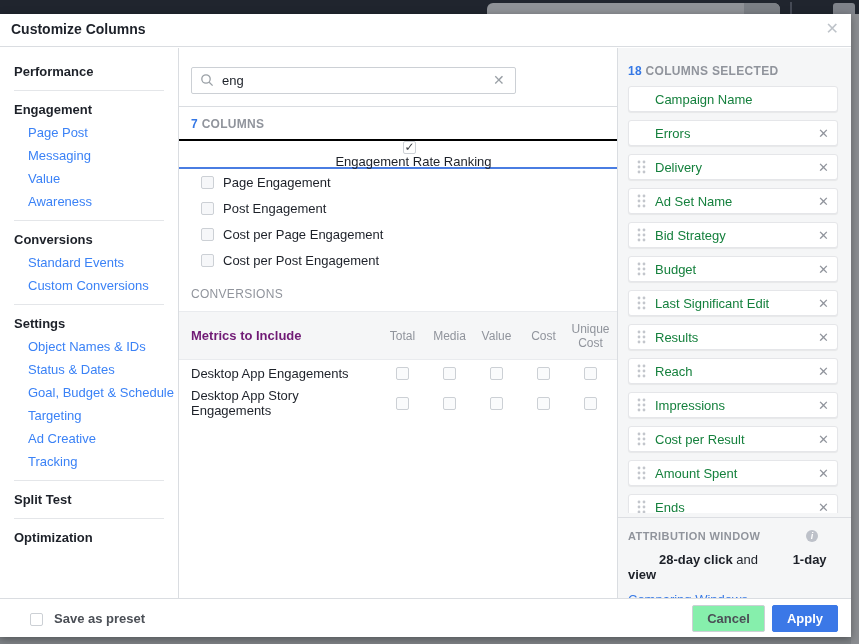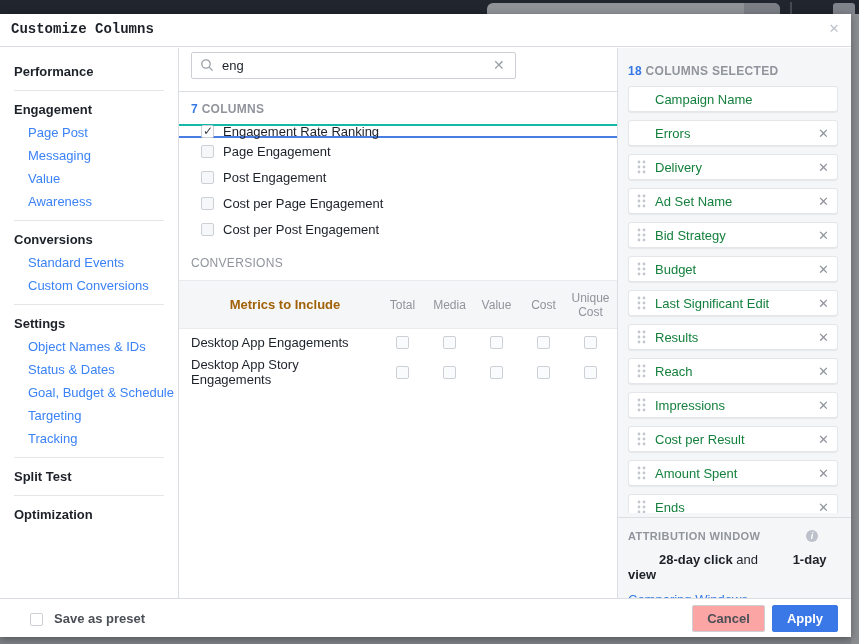--- a/index.html
+++ b/index.html
@@ -13,50 +13,50 @@
   .topbar-search-cap { position:absolute; right:0; top:0; width:36px; height:11px; background:#7b7f85; border-radius:0 6px 0 0; }
   .topbar-divider { position:absolute; left:790px; top:2px; width:2px; height:12px; background:#454a55; }
   .topbar-pill { position:absolute; left:833px; top:3px; width:22px; height:11px; background:#7f838a; border-radius:3px 3px 0 0; }
 
   
   .behind-right { position:absolute; right:0; top:14px; width:8px; height:630px; background:#8b8d91; }
   .behind-bottom { position:absolute; left:0; top:637px; width:851px; height:7px; background:#7e8286; }
 
   
   .modal { position:absolute; left:0; top:14px; width:851px; height:623px; background:#fff; box-shadow:0 2px 8px rgba(0,0,0,.35); }
-  .modal-header { position:absolute; left:0; top:0; width:100%; height:33px; border-bottom:1px solid #dadde1; background:#fff;font-family:Liberation Mono, monospace; }
+  .modal-header { position:absolute; left:0; top:0; width:100%; height:33px; border-bottom:1px solid #dadde1; background:#fff; }
   .modal-title { position:absolute; left:11px; top:7px; font-size:14px; font-weight:bold; color:#1d2129; }
   .modal-close { position:absolute; right:12px; top:5px; font-size:16px; color:#bec3c9; cursor:pointer; line-height:20px; }
 
   
   .sidebar { position:absolute; left:0; top:34px; width:178px; height:564px; background:#fff; padding-top:12px; }
   .side-group-label { padding:5px 0 5px 14px; font-size:13px; font-weight:bold; color:#1d2129; line-height:13px; cursor:pointer; }
   .side-item { padding:5px 0 5px 28px; font-size:13px; color:#3b82f6; line-height:13px; cursor:pointer; }
   .side-divider { height:1px; background:#e4e6e9; margin:7px 14px 7px 14px; }
 
   
   .middle { position:absolute; left:178px; top:34px; width:440px; height:564px; background:#fff; border-left:1px solid #dadde1; border-right:1px solid #dadde1; }
-  .search-wrap { margin:4px 12px 0 12px; position:relative; }
+  .search-wrap { margin:19px 12px 0 12px; position:relative; }
   .search-input { width:325px; height:27px; border:1px solid #ccd0d5; border-radius:2px; padding:0 28px 0 30px; font-size:13px; color:#1d2129; font-family:inherit; outline:none; }
   .search-icon { position:absolute; left:9px; top:6px; width:14px; height:14px; }
   .search-clear { position:absolute; left:302px; top:5px; font-size:14px; color:#9aa0a6; cursor:pointer; }
   .search-divider { height:1px; background:#dadde1; margin-top:12px; }
   .results-header { padding:10px 0 8px 12px; font-size:12px; font-weight:bold; letter-spacing:.3px; }
   .results-count { color:#3578e5; }
   .results-count-label { color:#90949c; }
   .result-row { display:flex; align-items:center; height:26px; padding-left:22px; cursor:pointer; }
-  .result-row.highlighted { height:14px; border-top:2px solid #14b8a6; border-bottom:2px solid #4a7de2; }
+  .result-row.highlighted { height:30px; border-top:2px solid #000000; border-bottom:2px solid #4a7de2;flex-direction:column; }
   .cb { width:13px; height:13px; border:1px solid #ccd0d5; border-radius:2px; background:#f6f7f9; flex:0 0 13px; position:relative; cursor:pointer; }
   .cb.checked { background:#fff; }
   .cb.checked::after { content:"✓"; position:absolute; left:1px; top:-2px; font-size:12px; color:#3a3d42; }
   .result-label { margin-left:9px; font-size:13px; color:#1d2129; }
   .conv-label { padding:14px 0 10px 12px; font-size:12px; font-weight:normal; letter-spacing:.3px; color:#90949c; }
   .metric-table { width:100%; }
   .mt-header { display:flex; background:#f5f6f7; border-top:1px solid #e9ebee; border-bottom:1px solid #e9ebee; height:49px; align-items:center; }
-  .mt-title { width:200px; padding-left:12px; font-size:13px; font-weight:bold; color:#a16207;text-align:center; }
+  .mt-title { width:200px; padding-left:12px; font-size:13px; font-weight:bold; color:#701a75; }
   .mt-col { width:47px; text-align:center; font-size:12px; color:#90949c; line-height:14px; }
   .mt-row { display:flex; align-items:center; min-height:26px; padding:2px 0; }
   .mt-rowlabel { width:200px; padding-left:12px; font-size:13px; color:#1d2129; line-height:15px; }
   .mt-cbcell { width:47px; display:flex; justify-content:center; }
   .mt-cbcell .cb { background:#fafbfc; }
 
   
   .rightpanel { position:absolute; left:618px; top:34px; width:233px; height:564px; background:#f5f6f7; overflow:hidden; }
   .selected-header { padding:16px 0 2px 10px; font-size:12px; font-weight:bold; letter-spacing:.3px; }
   .chips { padding:6px 13px 0 10px; height:433px; overflow:hidden; }
@@ -74,21 +74,21 @@
   .attr-bold { font-weight:bold;margin-left:31px; }
   .attr-link { margin-top:10px; font-size:13px; color:#3578e5; cursor:pointer; }
 
   
   .modal-footer { position:absolute; left:0; top:584px; width:851px; height:39px; background:#fff; border-top:1px solid #dadde1; display:flex; align-items:center; }
   .save-preset { display:flex; align-items:flex-end; margin-left:30px; cursor:pointer; }
   .save-preset .cb { background:#fff; }
   .save-preset-label { margin-left:11px; font-size:13px; font-weight:bold; color:#4b4f56; }
   .footer-buttons { margin-left:auto; margin-right:13px; display:flex; gap:7px; }
   .btn { height:27px; border-radius:2px; font-size:13px; font-weight:bold; font-family:inherit; border:1px solid transparent; cursor:pointer; padding:0 14px; }
-  .btn-cancel { background:#fca5a5; border-color:#ccd0d5; color:#4b4f56; }
+  .btn-cancel { background:#86efac; border-color:#ccd0d5; color:#4b4f56; }
   .btn-apply { background:#3b78e7; color:#fff; border-color:#3b78e7; }
 </style>
 </head>
 <body>
 
 <div class="screen">
 
   <div class="topbar">
     <div class="topbar-search">
       <div class="topbar-search-cap"></div>
@@ -117,20 +117,21 @@
       <div class="side-divider"></div>
       <div class="side-group-label">Conversions</div>
       <div class="side-item">Standard Events</div>
       <div class="side-item">Custom Conversions</div>
       <div class="side-divider"></div>
       <div class="side-group-label">Settings</div>
       <div class="side-item">Object Names &amp; IDs</div>
       <div class="side-item">Status &amp; Dates</div>
       <div class="side-item">Goal, Budget &amp; Schedule</div>
       <div class="side-item">Targeting</div>
+      <div class="side-item">Ad Creative</div>
       <div class="side-item">Tracking</div>
       <div class="side-divider"></div>
       <div class="side-group-label">Split Test</div>
       <div class="side-divider"></div>
       <div class="side-group-label">Optimization</div>
     </div>
 
     <div class="middle">
       <div class="search-wrap">
         <svg class="search-icon" viewBox="0 0 14 14">

